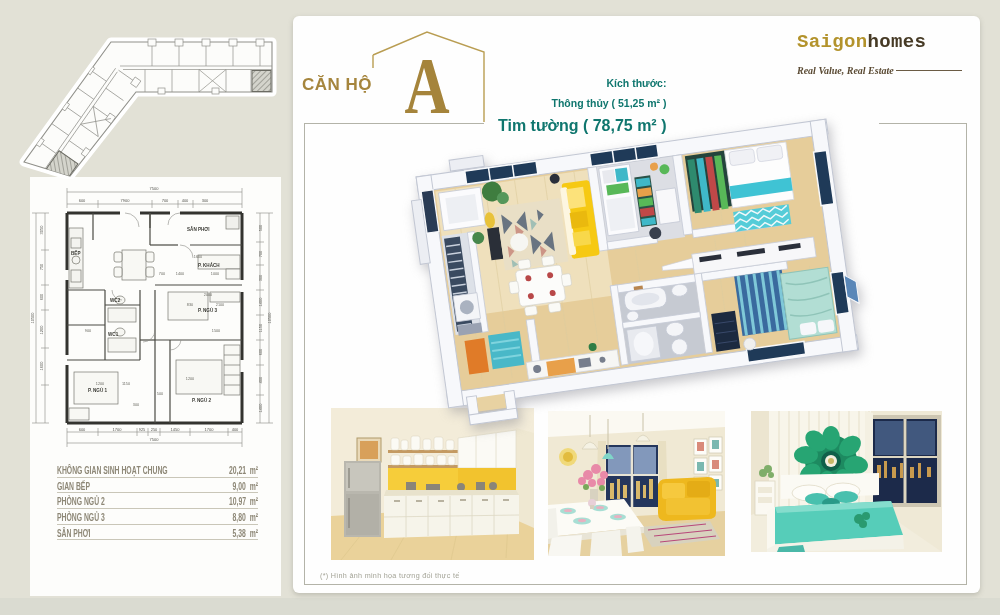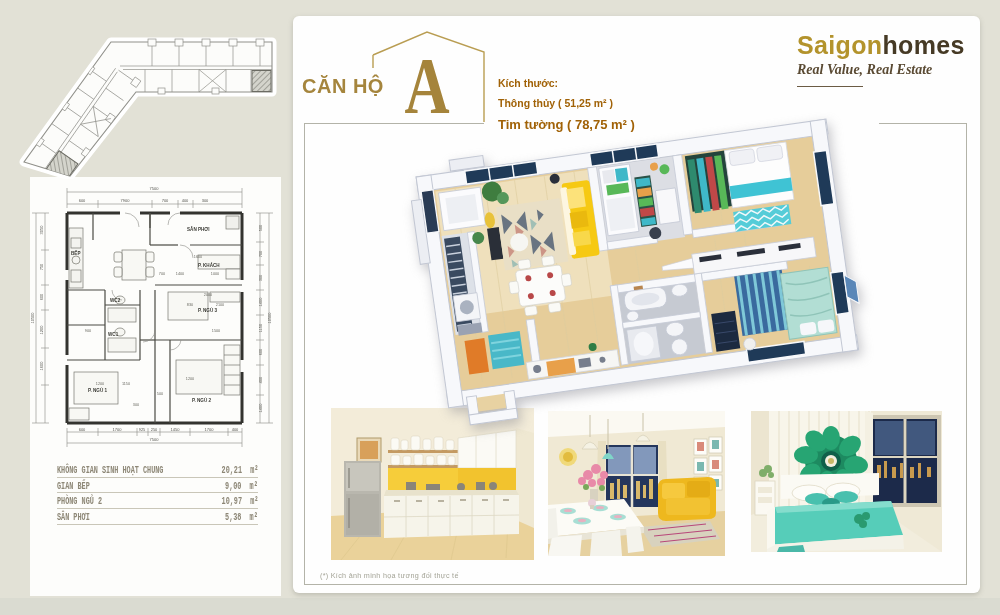--- a/index.html
+++ b/index.html
@@ -1,18 +1,18 @@
 <!DOCTYPE html>
 <html><head>
 <meta charset="utf-8">
 <style>
   html,body{margin:0;padding:0;}
   body{width:1000px;height:615px;background:#e2e1d6;font-family:"Liberation Sans",sans-serif;position:relative;overflow:hidden;}
   .abs{position:absolute;}
-  .trow{position:relative;height:14.7px;border-bottom:1px solid #c9c6b8;white-space:nowrap;font-family:Liberation Mono, monospace;}
+  .trow{position:relative;height:14.7px;border-bottom:1px solid #c9c6b8;white-space:nowrap;}
   .tl{position:absolute;left:0;top:2px;display:inline-block;transform:scaleX(0.62);transform-origin:0 0;}
   .tr{position:absolute;right:0;top:2px;display:inline-block;transform:scaleX(0.62);transform-origin:100% 0;}
 </style>
 </head>
 <body>
 
 <div class="abs" style="left:0;top:598px;width:1000px;height:17px;background:#dadbd1;"></div>
 
 <div class="abs" style="left:30px;top:177px;width:251px;height:419px;background:#fdfdfb;"></div>
 
@@ -338,20 +338,24 @@
       <span class="tl">GIAN BẾP</span>
       <span class="tr">9,00&nbsp; m²</span>
     </div>
 
 
   <div class="trow">
       <span class="tl">PHÒNG NGỦ 2</span>
       <span class="tr">10,97&nbsp; m²</span>
     </div>
 
+  <div class="trow">
+      <span class="tl">PHÒNG NGỦ 3</span>
+      <span class="tr">8,80&nbsp; m²</span>
+    </div>
 
 
 
   <div class="trow">
       <span class="tl">SÂN PHƠI</span>
       <span class="tr">5,38&nbsp; m²</span>
     </div>
 </div>
 
 <div class="abs" style="left:293px;top:16px;width:687px;height:577px;background:#fefefe;border-radius:6px;box-shadow:0 2px 5px rgba(120,120,110,0.35);"></div>
@@ -364,31 +368,31 @@
 
 <svg class="abs" style="left:360px;top:28px;" width="135" height="100" viewBox="0 0 135 100">
 
   <path d="M13 27 L13 40 M13 27 L67 4 L124 24 L124 94" fill="none" stroke="#b99d52" stroke-width="1.4"></path>
 
   <g transform="translate(67,85) scale(0.78,1)">
       <text x="0" y="0" text-anchor="middle" font-family="'Liberation Serif',serif" font-size="80" font-weight="bold" fill="#a5843b">A</text>
     </g>
 </svg>
 
-<div class="abs" style="left:302px;top:75px;font-size:20px;font-weight:bold;color:#a5853d;letter-spacing:0.5px;">CĂN HỘ</div>
-
-<div class="abs" style="left:498px;top:77px;color:#a16207;font-weight:bold;">
+<div class="abs" style="left:302px;top:75px;font-size:17px;font-weight:bold;color:#a5853d;letter-spacing:0.5px;">CĂN HỘ</div>
+
+<div class="abs" style="left:498px;top:77px;color:#0f766e;font-weight:bold;text-align:right;">
   <div style="font-size:10.5px;">Kích thước:</div>
   <div style="font-size:10.5px;margin-top:8px;">Thông thủy ( 51,25 m² )</div>
-  <div style="font-size:13px;margin-top:8px;">Tim tường ( 78,75 m² )</div>
+  <div style="font-size:16px;margin-top:8px;">Tim tường ( 78,75 m² )</div>
 </div>
 
 <div class="abs" style="left:797px;top:31px;width:170px;">
-  <div style="font-size:25px;font-weight:bold;letter-spacing:0.35px;"><span style="color:#b3932c;">Saigon</span><span style="color:#463a25;">homes</span></div>
-  <div style="font-size:14px;font-style:italic;color:#5a4a33;font-family:'Liberation Serif',serif;font-weight:bold;margin-top:2px;">Real Value, Real Estate <span style="display:inline-block;width:66px;border-bottom:1px solid #6b5b44;vertical-align:3px;"></span></div>
+  <div style="font-size:19px;font-weight:bold;letter-spacing:0.35px;font-family:Liberation Mono, monospace;"><span style="color:#b3932c;">Saigon</span><span style="color:#463a25;">homes</span></div>
+  <div style="font-size:10px;font-style:italic;color:#5a4a33;font-family:'Liberation Serif',serif;font-weight:bold;margin-top:12px;">Real Value, Real Estate <span style="display:inline-block;width:66px;border-bottom:1px solid #6b5b44;vertical-align:3px;"></span></div>
 </div>
 
 <div class="abs" style="left:331px;top:408px;width:203px;height:152px;" id="photo1">
 <svg width="203" height="152" viewBox="0 0 203 152">
   <rect width="203" height="152" fill="#f3ecd9"></rect>
 
   <polygon points="0,108 203,96 203,152 0,152" fill="#ead29a"></polygon>
   <g stroke="#dcc68c" stroke-width="0.6">
     <line x1="10" y1="152" x2="45" y2="108"></line>
         <line x1="60" y1="152" x2="85" y2="108"></line>
@@ -661,21 +665,21 @@
   <g fill="#2a9a70">
         <circle cx="108" cy="108" r="5"></circle>
         <circle cx="115" cy="105" r="4"></circle>
         <circle cx="112" cy="113" r="4"></circle>
       </g>
 
   <polygon points="28,136 52,134 54,141 26,141" fill="#4ab8a8"></polygon>
 </svg>
 </div>
 
-<div class="abs" style="left:320px;top:571px;font-size:7.2px;color:#a3a396;letter-spacing:0.3px;">(*) Kích ảnh minh họa tương đối thực tế</div>
+<div class="abs" style="left:320px;top:571px;font-size:7.2px;color:#a3a396;letter-spacing:0.3px;">(*) Hình ảnh minh họa tương đối thực tế</div>
 
 <div class="abs" style="left:390px;top:100px;width:510px;height:345px;filter:drop-shadow(3px 5px 6px rgba(130,130,140,0.45));" id="plan3d">
 <svg width="510" height="345" viewBox="0 0 510 345">
 <g transform="translate(34,83) rotate(-8.05)">
 
   <rect x="4" y="4" width="392" height="212" fill="#e6cd9a"></rect>
 
   <rect x="10" y="10" width="162" height="128" fill="#efe0bc"></rect>
 
   <g stroke="#decc9e" stroke-width="0.6">

